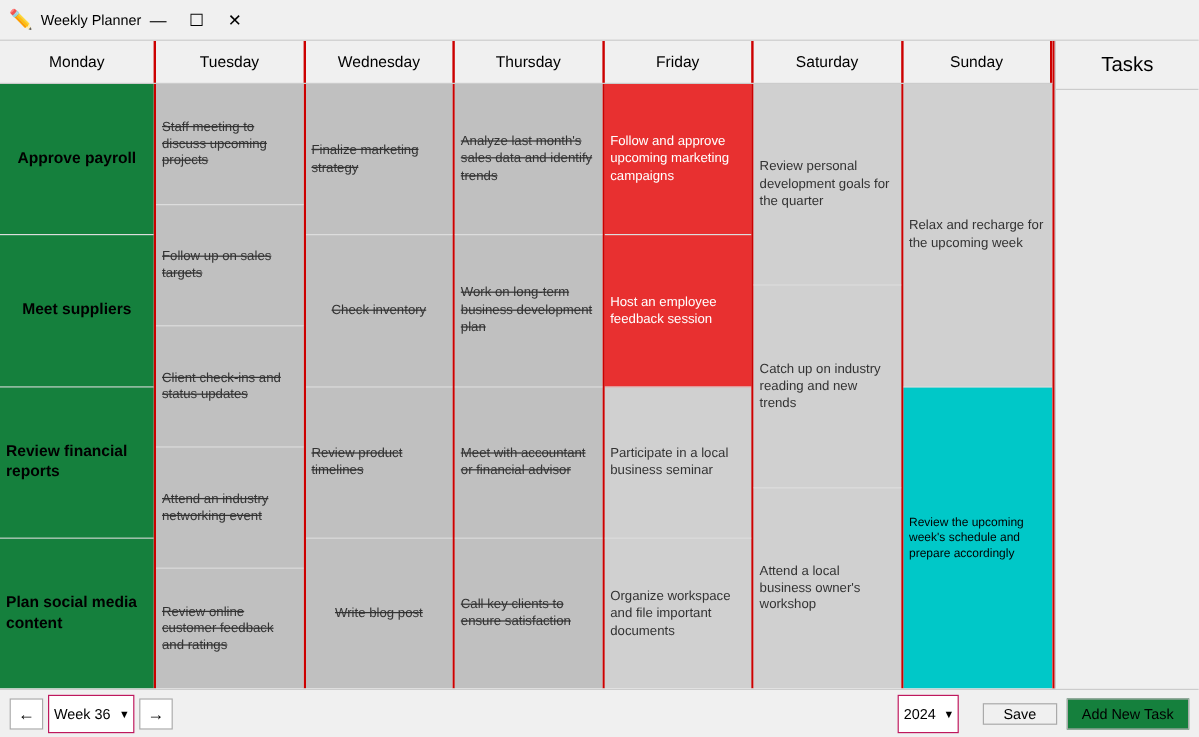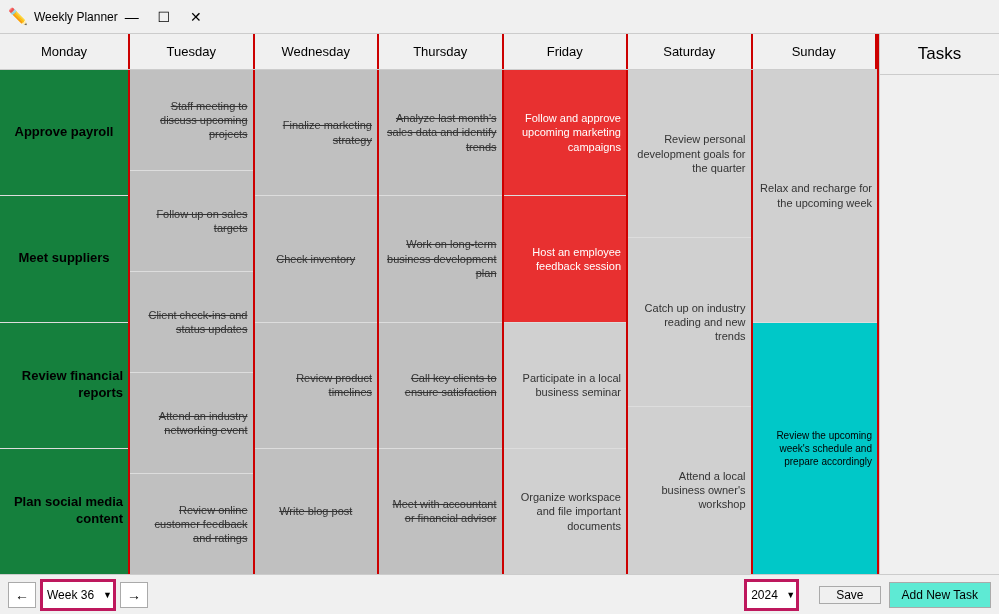--- a/index.html
+++ b/index.html
@@ -89,21 +89,21 @@
 
     .cell {
       border-bottom: 1px solid #ddd;
       padding: 20px 5px;
       font-size: 11px;
       line-height: 1.3;
       min-height: 70px;
       display: flex;
       align-items: center;
       justify-content: center;
-      text-align: right;
+      text-align: left;
       flex: 1;
       cursor: pointer;
     }
     .cell:last-child { border-bottom: none; }
 
     .cell.strikethrough { text-decoration: line-through; color: #444; }
     .cell.red-bg { background: #e83030; color: white; }
     .cell.gray-bg { background: #c0c0c0; color: #333; }
     .cell.cyan-bg { background: #00c8c8; color: #000; font-size: 10px; }
     .cell.light-gray { background: #d0d0d0; color: #333; }
@@ -149,21 +149,21 @@
       border: 1px solid #aaa;
       background: white;
       cursor: pointer;
       font-size: 14px;
       display: flex;
       align-items: center;
       justify-content: center;
     }
     .week-select, .year-select {
       height: 32px;
-      border: 3px solid #be185d;
+      border: 1px solid #be185d;
       background: white;
       padding: 0 4px;
       font-size: 12px;
       cursor: pointer;
       appearance: none;
       -webkit-appearance: none;
     }
     .select-wrapper {
       position: relative;
       display: inline-flex;
@@ -185,21 +185,21 @@
       border: 1px solid #aaa;
       background: #f0f0f0;
       padding: 0 16px;
       cursor: pointer;
       font-size: 12px;
       margin-right: 8px;
     }
     .add-task-btn {
       height: 26px;
       border: 1px solid #aaa;
-      background: #5eead4;
+      background: #15803d;
       padding: 0 12px;
       cursor: pointer;
       font-size: 12px;
     }
   </style>
 </head>
 <body>
 
 <div id="title-bar">
   <span style="font-size:16px; margin-right:6px;">✏️</span>
@@ -245,22 +245,22 @@
       <div class="col">
         <div class="cell strikethrough gray-bg">Finalize marketing strategy</div>
         <div class="cell strikethrough gray-bg">Check inventory</div>
         <div class="cell strikethrough gray-bg">Review product timelines</div>
         <div class="cell strikethrough gray-bg">Write blog post</div>
       </div>
 
       <div class="col">
         <div class="cell strikethrough gray-bg">Analyze last month's sales data and identify trends</div>
         <div class="cell strikethrough gray-bg">Work on long-term business development plan</div>
+        <div class="cell strikethrough gray-bg">Meet with accountant or financial advisor</div>
         <div class="cell strikethrough gray-bg">Call key clients to ensure satisfaction</div>
-        <div class="cell strikethrough gray-bg">Meet with accountant or financial advisor</div>
       </div>
 
       <div class="col">
         <div class="cell red-bg">Follow and approve upcoming marketing campaigns</div>
         <div class="cell red-bg">Host an employee feedback session</div>
         <div class="cell light-gray">Participate in a local business seminar</div>
         <div class="cell light-gray">Organize workspace and file important documents</div>
       </div>
 
       <div class="col">

